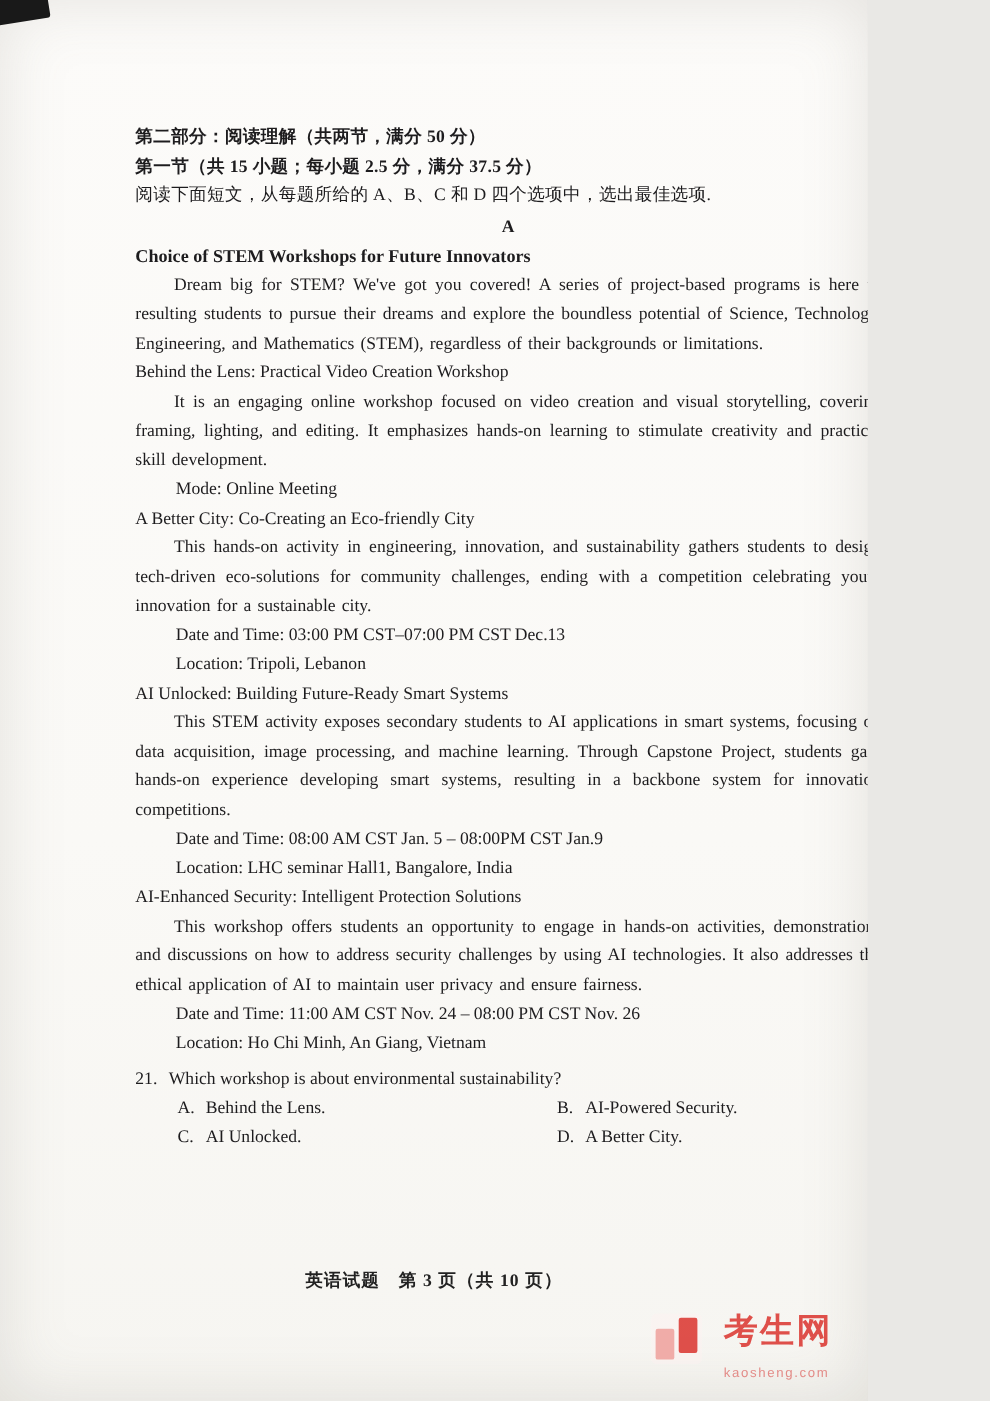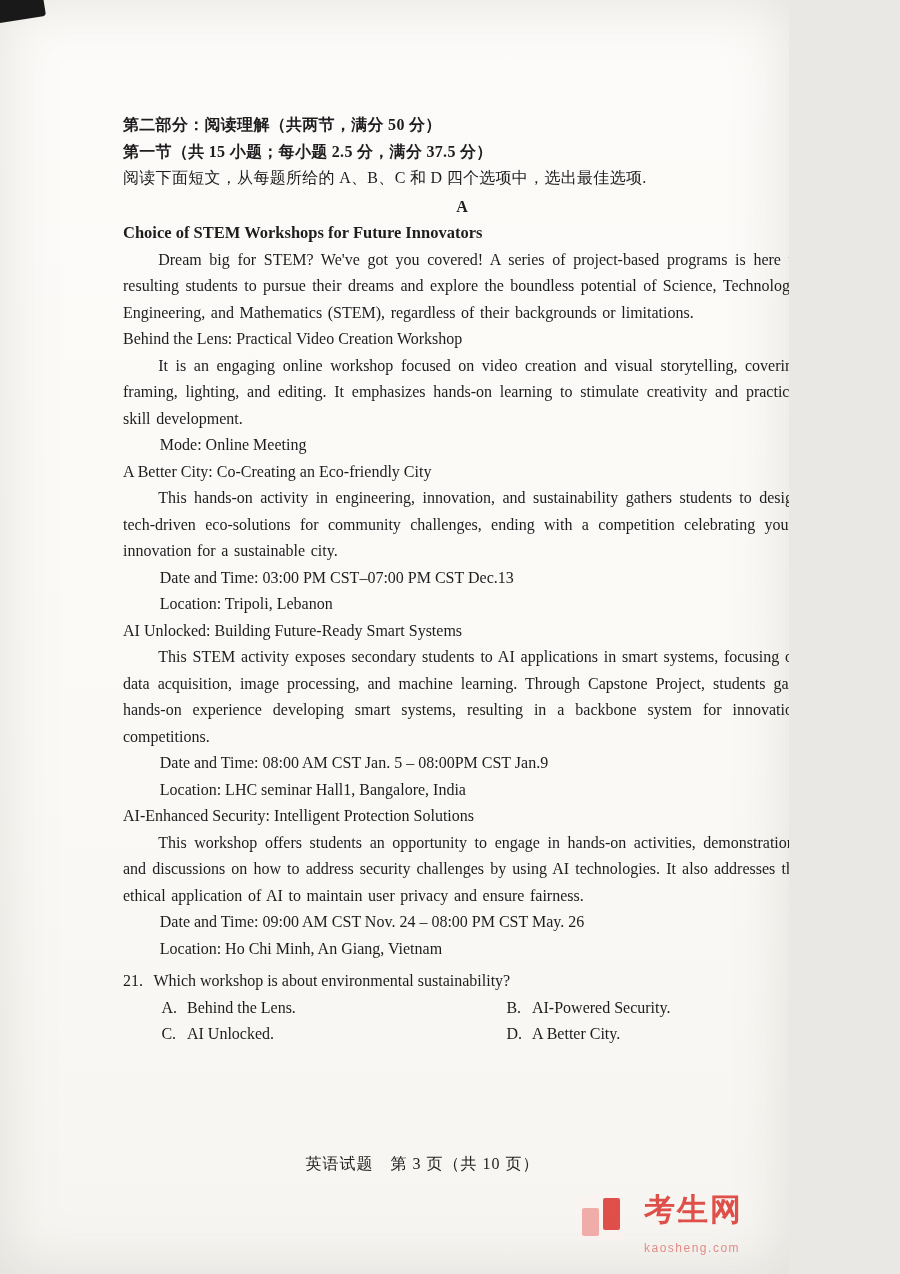--- a/index.html
+++ b/index.html
@@ -31,26 +31,25 @@
   .meta{padding-left:2.3em;}
   .question-line{margin-top:6px;}
   .qnum{display:inline-block;min-width:1.9em;}
   .options{
     display:grid;grid-template-columns:345px 1fr;
     padding-left:2.4em;
   }
   .opt .lbl{display:inline-block;min-width:1.6em;}
   .footer{
     position:absolute;top:1154px;left:0;width:100%;
-    text-align:center;font-weight:400;font-size:16px;color:#222;
+    text-align:center;font-weight:700;font-size:16px;color:#222;
     letter-spacing:1px;
-    margin-left:28px;
   }
   .watermark{
-    position:absolute;right:46px;top:1194px;
+    position:absolute;right:32px;top:1194px;
     display:flex;align-items:flex-start;gap:20px;opacity:.92;
   }
   .wm-logo{
     width:46px;height:46px;border-radius:5px;overflow:hidden;
     display:flex;gap:4px;padding:4px;box-sizing:border-box;
     background:rgba(255,240,240,.4);
   }
   .wm-bar-left{flex:1;background:#f0a6a2;border-radius:2px;margin-top:10px;}
   .wm-bar-right{flex:1;background:#dd423c;border-radius:2px;margin-bottom:6px;}
   .wm-text{display:flex;flex-direction:column;line-height:1;}
@@ -90,21 +89,21 @@
     <div class="meta">Date and Time: 03:00 PM CST–07:00 PM CST Dec.13</div>
     <div class="meta">Location: Tripoli, Lebanon</div>
 
     <p class="wtitle">AI Unlocked: Building Future-Ready Smart Systems</p>
     <p class="para">This STEM activity exposes secondary students to AI applications in smart systems, focusing on data acquisition, image processing, and machine learning. Through Capstone Project, students gain hands-on experience developing smart systems, resulting in a backbone system for innovation competitions.</p>
     <div class="meta">Date and Time: 08:00 AM CST Jan. 5 – 08:00PM CST Jan.9</div>
     <div class="meta">Location: LHC seminar Hall1, Bangalore, India</div>
 
     <p class="wtitle">AI-Enhanced Security: Intelligent Protection Solutions</p>
     <p class="para">This workshop offers students an opportunity to engage in hands-on activities, demonstrations and discussions on how to address security challenges by using AI technologies. It also addresses the ethical application of AI to maintain user privacy and ensure fairness.</p>
-    <div class="meta">Date and Time: 09:00 AM CST Nov. 24 – 08:00 PM CST May. 26</div>
+    <div class="meta">Date and Time: 11:00 AM CST Nov. 24 – 08:00 PM CST Nov. 26</div>
     <div class="meta">Location: Ho Chi Minh, An Giang, Vietnam</div>
 
     <div class="question-line">
       <span class="qnum">21.</span><span>Which workshop is about environmental sustainability?</span>
     </div>
     <div class="options">
       <div class="opt">
         <span class="lbl">A.</span><span>Behind the Lens.</span>
       </div>
       <div class="opt">

